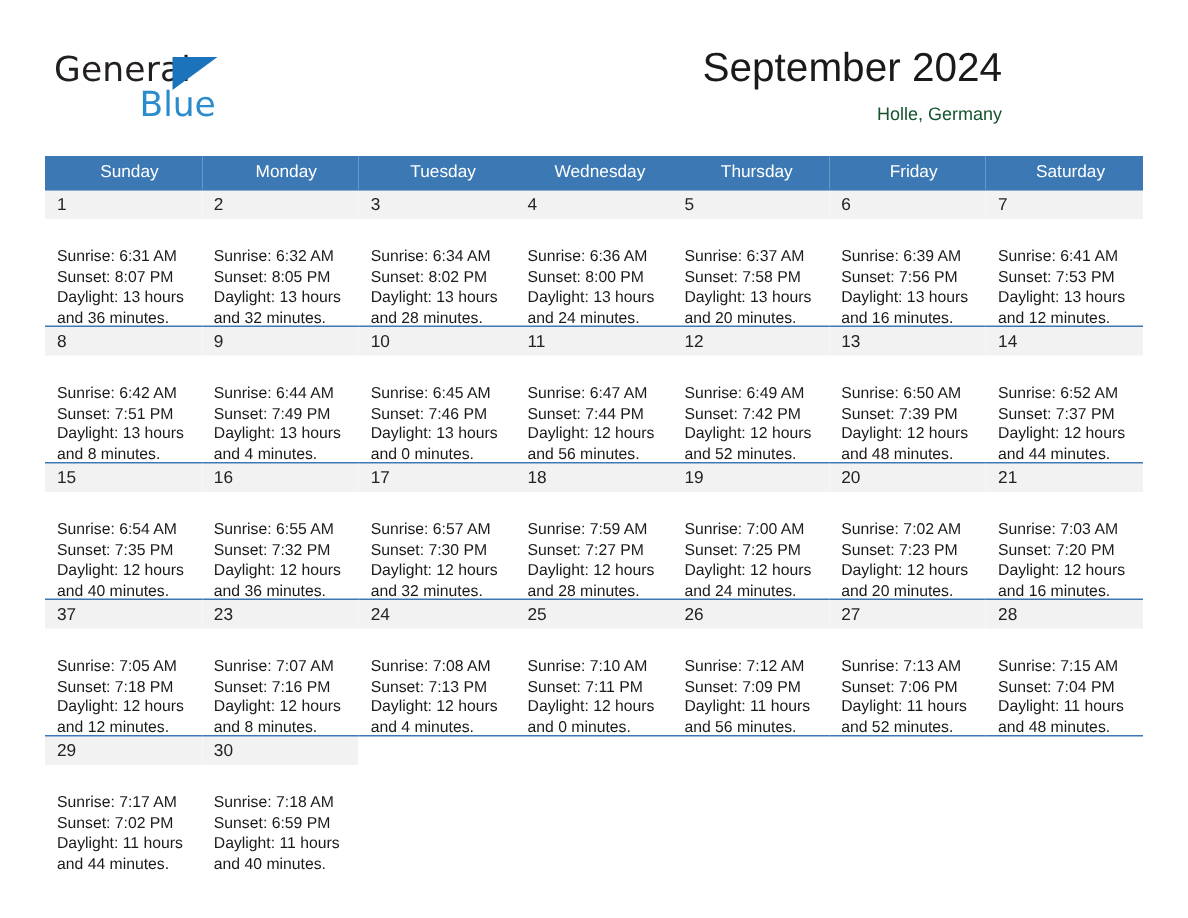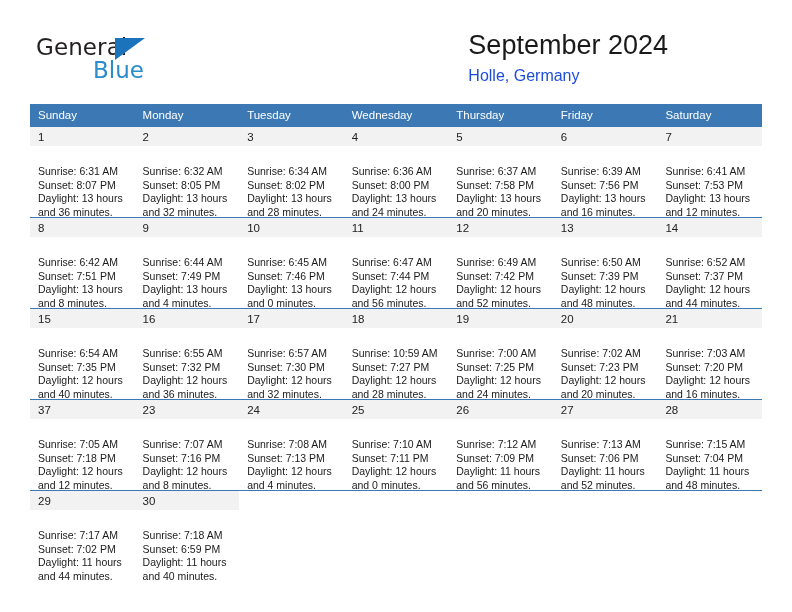--- a/index.html
+++ b/index.html
@@ -62,32 +62,32 @@
     font-size: 23px;
     color: #2b8ccc;
     font-family: "DejaVu Sans", sans-serif;
     font-weight: 400;
   }
 
   .title-block {
     position: absolute;
     right: 36px;
     top: 28px;
-    text-align: left;
+    text-align: right;
   }
   .cal-title {
     font-size: 27px;
     color: #1a1a1a;
     font-weight: 400;
     line-height: 34px;
     white-space: nowrap;
   }
   .cal-subtitle {
-    font-size: 16px;
-    color: #1d4ed8;
+    font-size: 12px;
+    color: #14532d;
     font-weight: 400;
     line-height: 18px;
     margin-top: 5px;
     white-space: nowrap;
   }
 
   
   .calendar {
     position: absolute;
     left: 30px;
@@ -97,21 +97,21 @@
   table.cal-table {
     width: 732px;
     border-collapse: collapse;
     table-layout: fixed;
   }
   table.cal-table th {
     background: #3b78b4;
     color: #ffffff;
     font-size: 11.5px;
     font-weight: 400;
-    text-align: left;
+    text-align: center;
     padding: 5px 0 5px 8px;
     height: 21px;
     border: none;
     width: 104.57px;
   }
   table.cal-table td {
     vertical-align: top;
     padding: 0;
     border: none;
     border-top: 1px solid #3b78b4;
@@ -372,21 +372,21 @@
                   <div>Sunset: 7:30 PM</div>
                   <div>Daylight: 12 hours</div>
                   <div>and 32 minutes.</div>
                 </div>
               </div>
             </td>
             <td>
               <div class="daybox">
                 <div class="daynum-band">18</div>
                 <div class="day-lines">
-                  <div>Sunrise: 10:59 AM</div>
+                  <div>Sunrise: 7:59 AM</div>
                   <div>Sunset: 7:27 PM</div>
                   <div>Daylight: 12 hours</div>
                   <div>and 28 minutes.</div>
                 </div>
               </div>
             </td>
             <td>
               <div class="daybox">
                 <div class="daynum-band">19</div>
                 <div class="day-lines">

